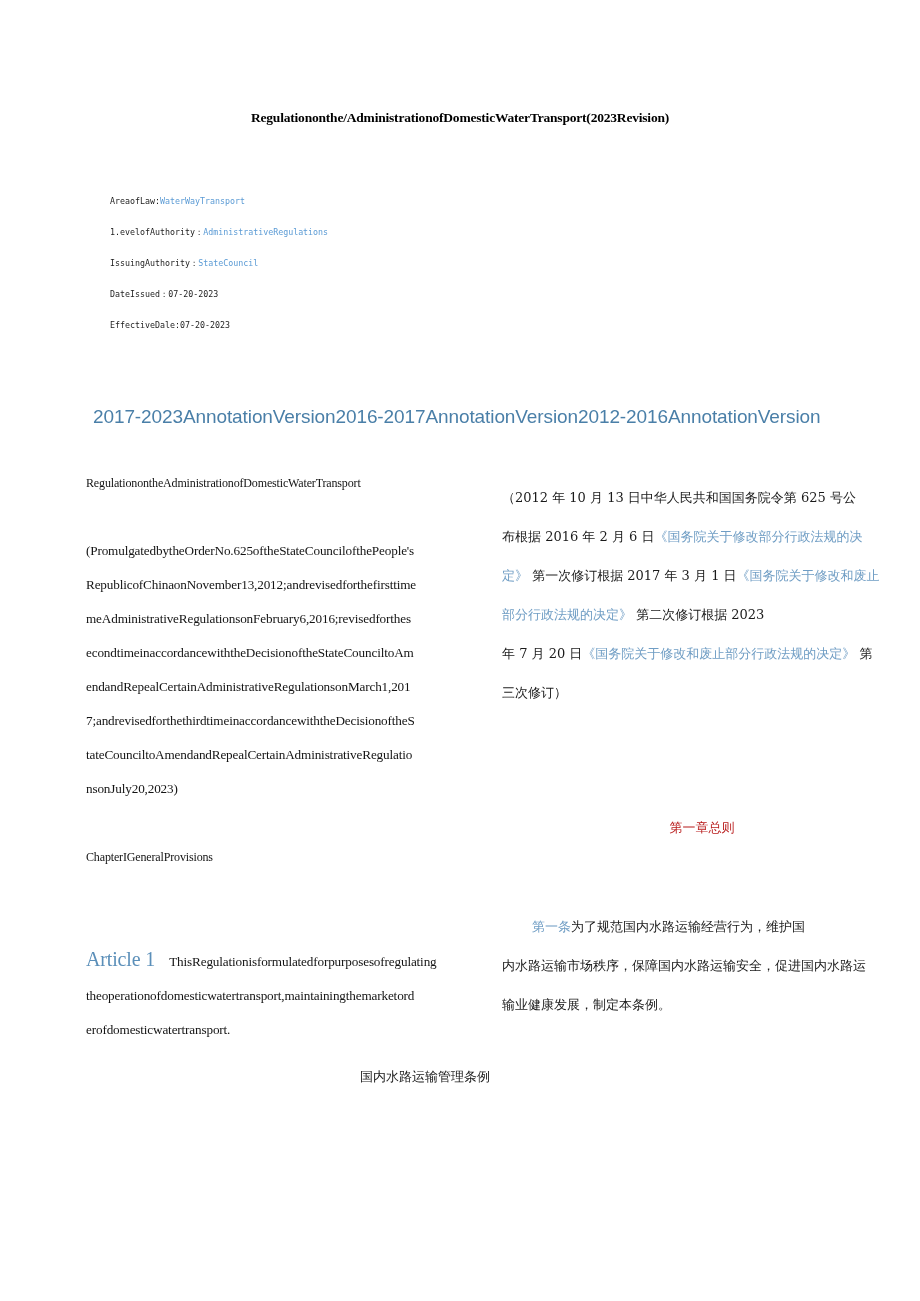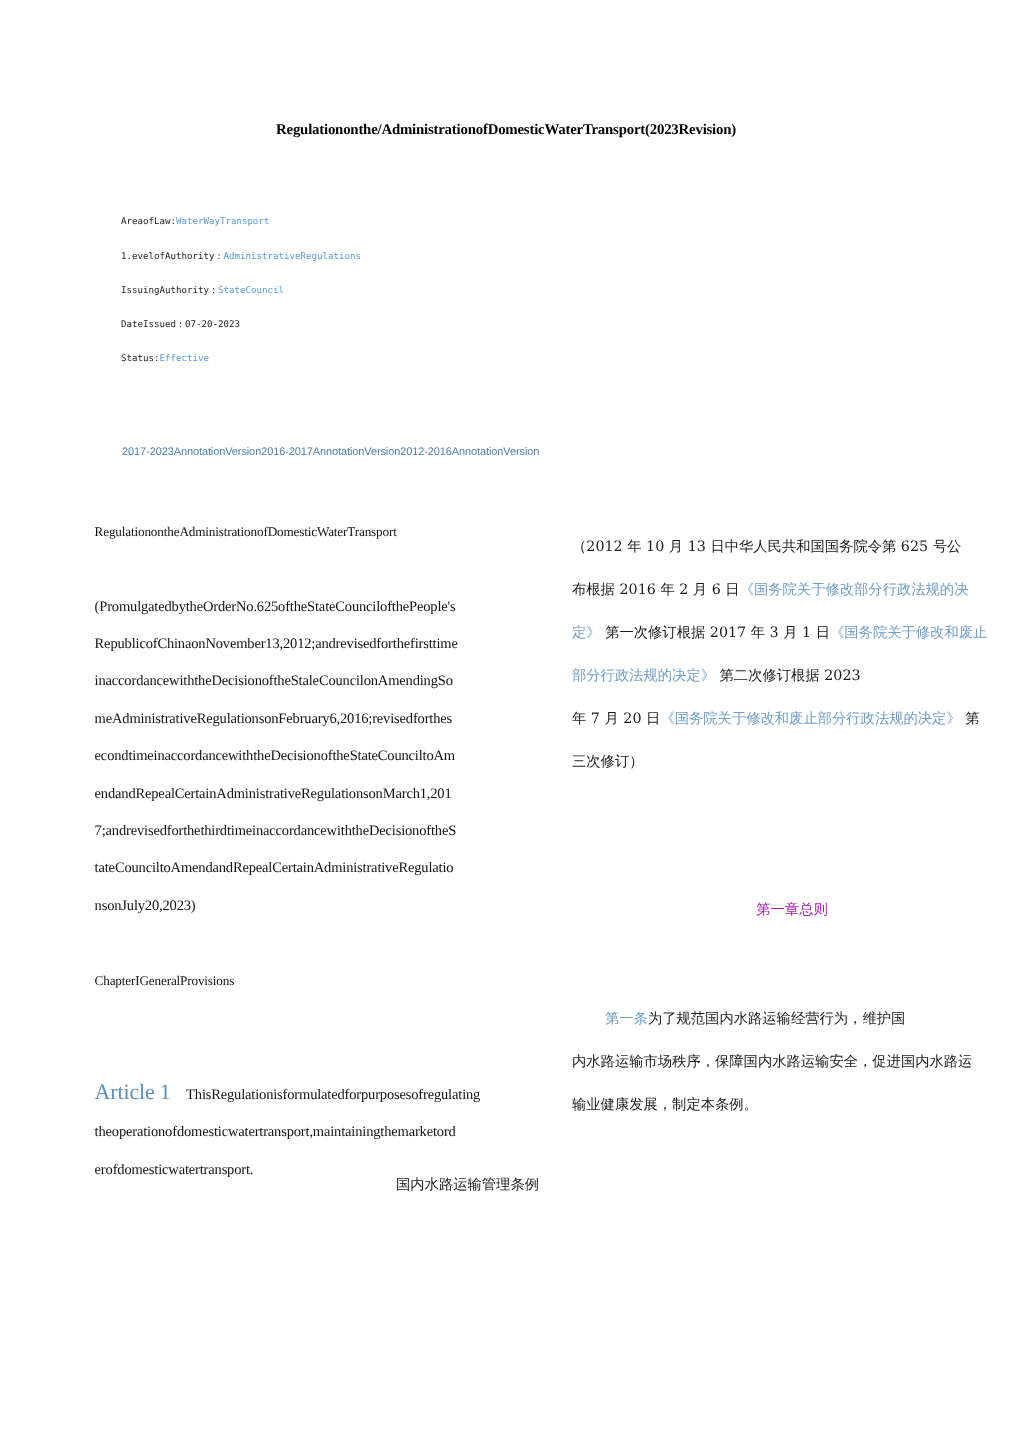--- a/index.html
+++ b/index.html
@@ -54,43 +54,43 @@
     letter-spacing: 0px;
   }
   .meta-link {
     color: #5b9bd5;
   }
 
   
   .annotation-bar {
     position: absolute;
     top: 406px;
-    left: 111px;
+    left: 93px;
     width: 700px;
     font-family: "Liberation Sans", "DejaVu Sans", sans-serif;
-    font-size: 10px;
+    font-size: 19px;
     color: #4a7fa8;
     white-space: nowrap;
     letter-spacing: -0.1px;
   }
   .annotation-bar span {
     cursor: pointer;
   }
 
   
   .col-left {
     position: absolute;
     top: 466px;
     left: 86px;
     width: 404px;
   }
   .col-right {
     position: absolute;
     top: 478px;
-    left: 520px;
+    left: 502px;
     width: 400px;
   }
 
   .en-line {
     font-family: "Liberation Serif", "DejaVu Serif", serif;
     font-size: 13.2px;
     line-height: 34px;
     color: #131313;
     letter-spacing: -0.15px;
     white-space: nowrap;
@@ -124,21 +124,21 @@
     white-space: nowrap;
   }
   .zh-accent {
     color: #6f9dc4;
   }
   .zh-center {
     text-align: center;
     font-family: "DejaVu Serif", "Liberation Serif", serif;
     font-size: 13px;
     line-height: 39px;
-    color: #a21caf;
+    color: #b91c1c;
   }
   .zh-indent {
     padding-left: 30px;
   }
 
   .zh-title-center {
     position: absolute;
     top: 1068px;
     left: 86px;
     width: 404px;
@@ -167,39 +167,38 @@
     </div>
 
     <div class="meta-row">
       <span>IssuingAuthority：</span><span class="meta-link">StateCouncil</span>
     </div>
 
     <div class="meta-row">
       <span>DateIssued：</span><span>07-20-2023</span>
     </div>
 
-
-    <div class="meta-row">
-      <span>Status:</span><span class="meta-link">Effective</span>
-    </div>
+    <div class="meta-row">
+      <span>EffectiveDale:</span><span>07-20-2023</span>
+    </div>
+
 
   </div>
 
   <div class="annotation-bar"><span>2017-2023AnnotationVersion</span><span>2016-2017AnnotationVersion</span><span>2012-2016AnnotationVersion</span></div>
 
   <div class="col-left">
 
     <div class="en-heading">RegulationontheAdministrationofDomesticWaterTransport</div>
 
     <div class="spacer-34"></div>
 
     <div>
       <div class="en-line">(PromulgatedbytheOrderNo.625oftheStateCouncilofthePeople's</div>
       <div class="en-line">RepublicofChinaonNovember13,2012;andrevisedforthefirsttime</div>
-      <div class="en-line">inaccordancewiththeDecisionoftheStaleCouncilonAmendingSo</div>
       <div class="en-line">meAdministrativeRegulationsonFebruary6,2016;revisedforthes</div>
       <div class="en-line">econdtimeinaccordancewiththeDecisionoftheStateCounciltoAm</div>
       <div class="en-line">endandRepealCertainAdministrativeRegulationsonMarch1,201</div>
       <div class="en-line">7;andrevisedforthethirdtimeinaccordancewiththeDecisionoftheS</div>
       <div class="en-line">tateCounciltoAmendandRepealCertainAdministrativeRegulatio</div>
       <div class="en-line">nsonJuly20,2023)</div>
     </div>
 
     <div class="spacer-34"></div>
 

